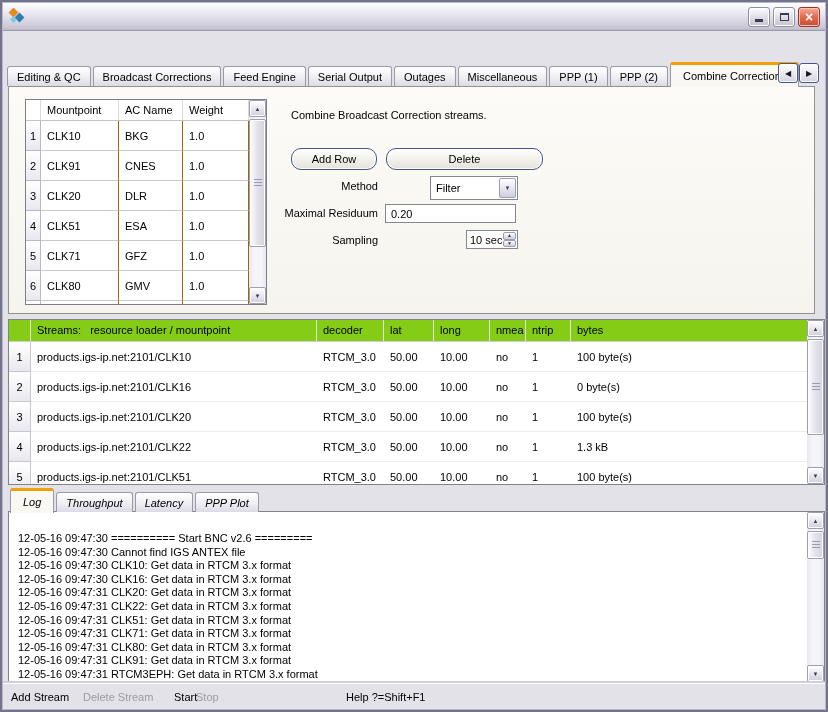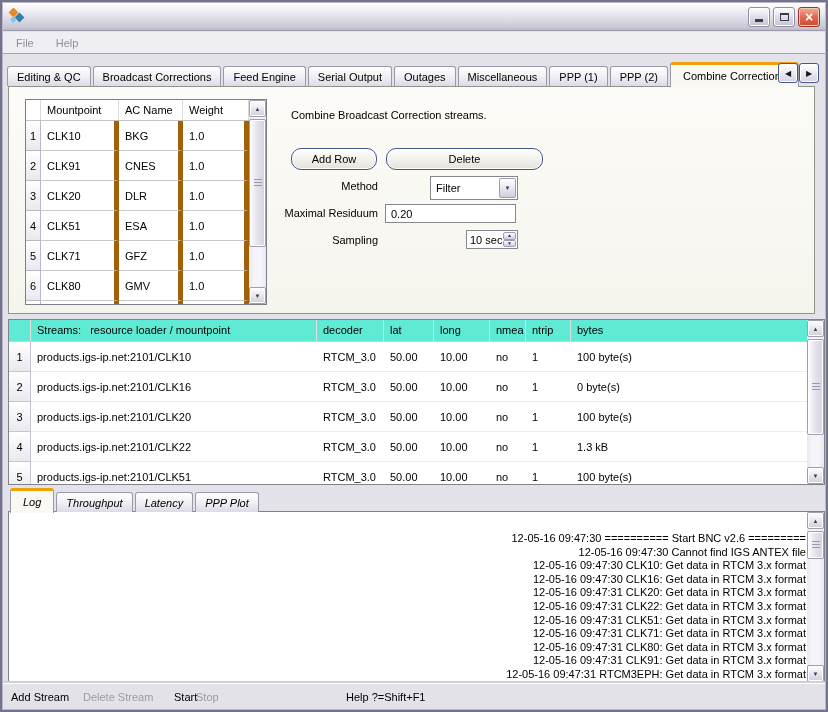--- a/index.html
+++ b/index.html
@@ -46,21 +46,21 @@
     background:linear-gradient(#fcfbf7,#f5f4ed);border:1px solid #8f948c;}
 
   
   .mtable{position:absolute;left:16px;top:12px;width:242px;height:206px;
     background:#fff;border:1px solid #7e7e8a;}
   .mt-head{position:absolute;left:0;top:0;right:17px;height:21px;background:#fff;
     border-bottom:1px solid #c4c4c4;display:grid;grid-template-columns:15px 78px 64px 1fr;}
   .mt-hcell{border-right:1px solid #dadada;font-size:11px;line-height:20px;padding-left:6px;overflow:hidden;}
   .mt-body{position:absolute;left:0;top:21px;right:17px;bottom:0;overflow:hidden;}
   .mrow{display:grid;grid-template-columns:15px 78px 64px 1fr;height:30px;}
-  .mcell{border-right:5px solid #a16207;border-bottom:1px solid #c9c9c9;
+  .mcell{border-right:1px solid #a16207;border-bottom:1px solid #c9c9c9;
     display:flex;align-items:center;padding-left:6px;font-size:11px;overflow:hidden;}
   .mcell.num{background:linear-gradient(#ffffff,#e9e8ef);border-right:1px solid #b9b8c6;
     border-bottom:1px solid #b9b8c6;justify-content:center;padding-left:0;}
 
   
   .vscroll{position:absolute;top:0;right:0;bottom:0;width:17px;
     background:linear-gradient(to right,#e9e8ee,#f5f4f8 30%,#f5f4f8 70%,#e9e8ee);}
   .sc-btn{position:absolute;left:0;right:0;height:17px;border:1px solid #9d9db3;border-radius:2px;
     background:linear-gradient(#ffffff,#e6e5ee 55%,#cfceda);box-shadow:inset 0 0 0 1px #fff;
     display:flex;align-items:center;justify-content:center;font-size:6px;color:#3a3a55;}
@@ -93,37 +93,37 @@
   .spin{position:absolute;left:457px;top:143px;width:52px;height:19px;background:#fff;
     border:1px solid #84878c;font-size:11px;display:flex;align-items:center;padding-left:3px;}
   .spin-arrows{position:absolute;right:1px;top:1px;bottom:1px;width:13px;display:flex;flex-direction:column;}
   .spin-btn{flex:1;border:1px solid #9d9db3;border-radius:2px;
     background:linear-gradient(#ffffff,#e1e0ea 60%,#cfceda);
     display:flex;align-items:center;justify-content:center;font-size:5px;color:#3a3a55;line-height:1;}
 
   
   .streams{position:absolute;left:6px;top:317px;width:817px;height:166px;background:#fff;
     border:1px solid #7f838a;overflow:hidden;}
-  .st-head{position:absolute;left:0;top:0;right:17px;height:22px;background:#5eead4;
+  .st-head{position:absolute;left:0;top:0;right:17px;height:22px;background:#84cc16;
     border-bottom:1px solid #cfcfcf;display:grid;
     grid-template-columns:22px 286px 67px 50px 56px 36px 45px 1fr;}
   .st-hcell{border-right:1px solid #e0e0e0;font-size:11px;line-height:21px;padding-left:6px;
     white-space:pre;overflow:hidden;}
   .st-hcell:last-child{border-right:none;}
   .st-body{position:absolute;left:0;top:22px;right:17px;bottom:0;overflow:hidden;}
   .srow{display:grid;grid-template-columns:22px 286px 67px 50px 56px 36px 45px 1fr;height:30px;}
   .scell{display:flex;align-items:center;padding-left:6px;font-size:11px;
     border-bottom:1px solid #ececec;white-space:nowrap;overflow:hidden;}
   .scell.num{background:linear-gradient(#ffffff,#e9e8ef);border-right:1px solid #c6c5d2;
     border-bottom:1px solid #c6c5d2;justify-content:center;padding-left:0;}
 
   
   .log-tabbar{position:absolute;left:8px;top:487px;height:23px;display:flex;align-items:flex-end;z-index:4;font-style:italic;}
   .logpanel{position:absolute;left:6px;top:509px;width:817px;height:172px;background:#fff;
-    border:1px solid #7f838a;overflow:hidden;text-align:right;}
+    border:1px solid #7f838a;overflow:hidden;}
   .log-content{position:absolute;left:2px;top:2px;right:18px;bottom:2px;overflow:hidden;
     padding:18px 0 0 7px;}
   .log-line{font-size:11px;line-height:13.6px;white-space:pre;}
 
   
   .statusbar{position:absolute;left:1px;right:1px;bottom:1px;height:26px;background:#e3e2e9;
     border-top:1px solid #ffffff;box-shadow:0 -2px 0 #cfcedb;}
   .sb-item{position:absolute;top:7px;font-size:11px;}
   .sb-item.disabled{color:#9b9ba6;}
 </style>
@@ -144,24 +144,20 @@
         </div>
       <div class="winbtn">
           <span class="glyph-max"></span>
         </div>
       <div class="winbtn close">
           <span>×</span>
         </div>
     </div>
   </div>
 
-  <div class="menubar" id="menubar">
-      <div class="menu-item disabled">File</div>
-      <div class="menu-item disabled">Help</div>
-    </div>
 
   <div class="tabbar" id="main-tabs">
       <div class="tab">Editing &amp; QC</div>
       <div class="tab">Broadcast Corrections</div>
       <div class="tab">Feed Engine</div>
       <div class="tab">Serial Output</div>
       <div class="tab">Outages</div>
       <div class="tab">Miscellaneous</div>
       <div class="tab">PPP (1)</div>
       <div class="tab">PPP (2)</div>

